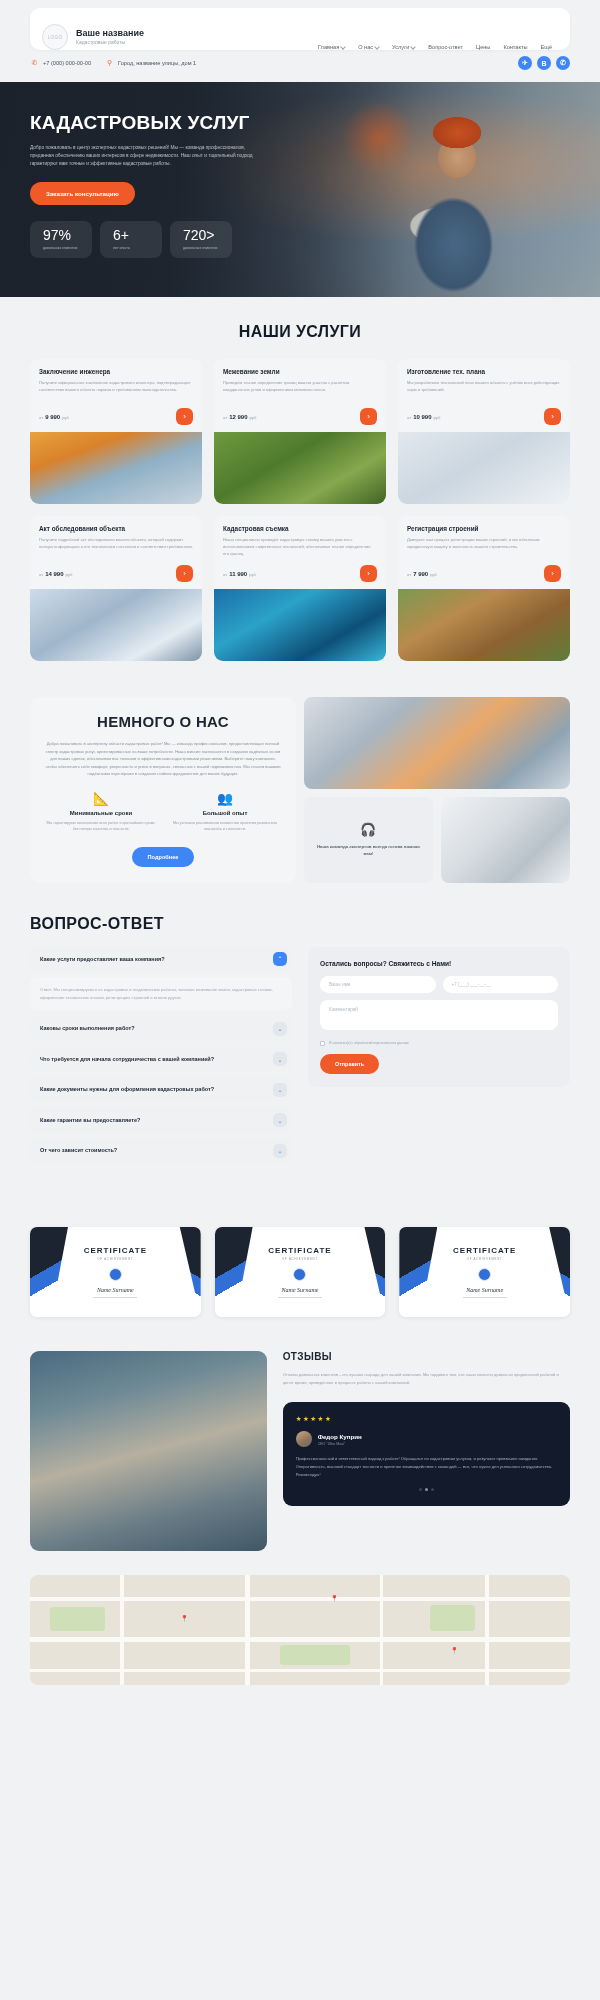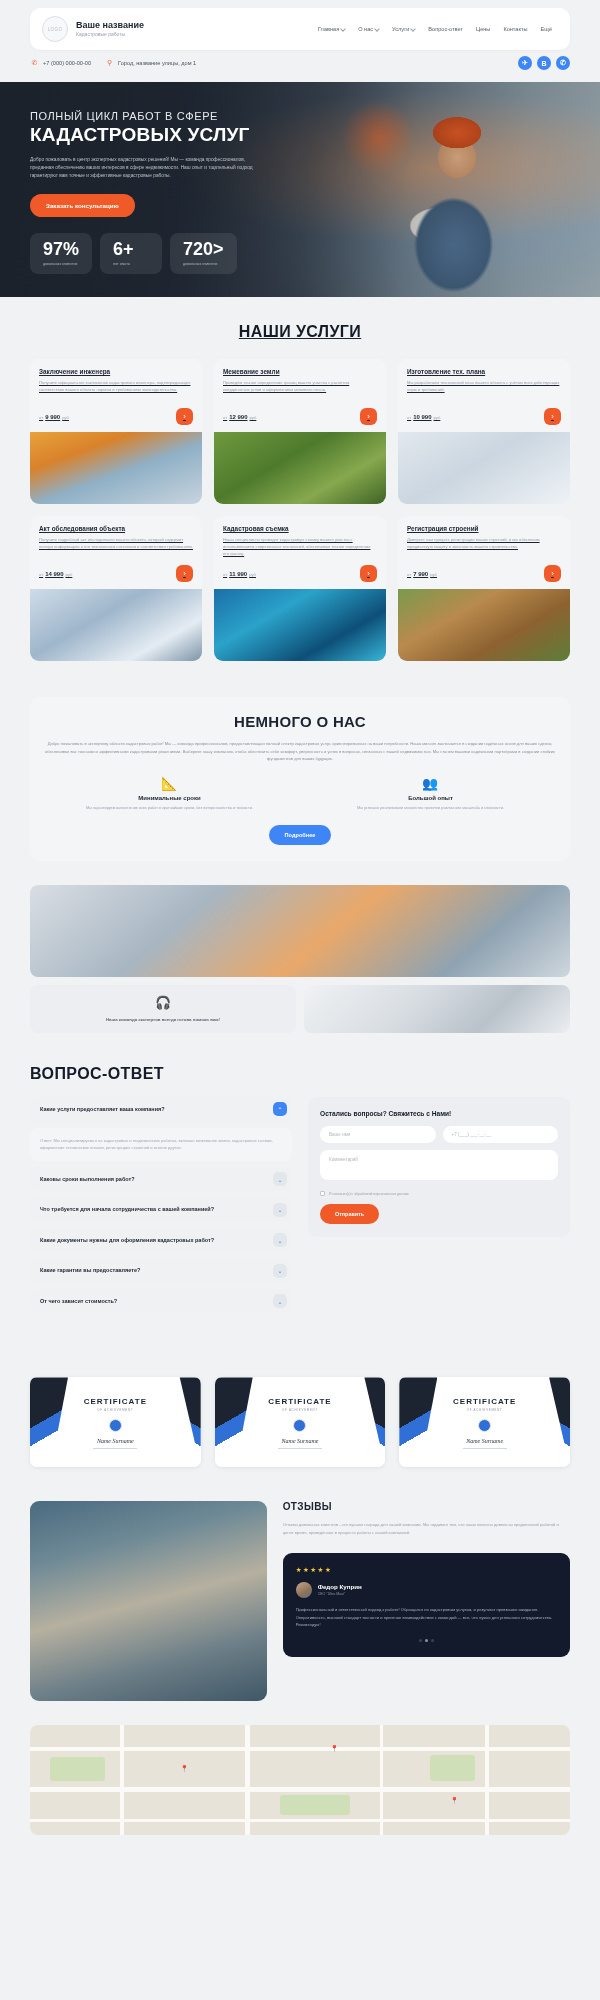--- a/index.html
+++ b/index.html
@@ -14,21 +14,21 @@
 
   .page { width: 600px; position: relative; }
 
   
   .topbar { background: #f1f2f4; padding: 8px 0 6px; }
   .topbar-inner {
     width: 540px; margin: 0 auto;
     background: #ffffff;
     border-radius: 10px;
     height: 42px;
-    display: flex; align-items: center;
+    display: flex; align-items: flex-end;
     padding: 0 12px;
     box-shadow: 0 1px 3px rgba(0,0,0,0.04);
   }
   .brand { display: flex; align-items: center; gap: 8px; min-width: 150px; }
   .logo-circle {
     width: 26px; height: 26px; border-radius: 50%;
     border: 1px solid #dcdfe4; background: #f7f8f9;
     display: flex; align-items: center; justify-content: center;
     font-size: 4.5px; color: #b9bec6; letter-spacing: .4px;
   }
@@ -108,32 +108,32 @@
     padding: 8px 16px; border-radius: 18px;
     border: none; cursor: pointer;
   }
   .stats { display: flex; gap: 8px; margin-top: 16px; }
   .stat {
     background: rgba(255,255,255,.09);
     border-radius: 8px; padding: 7px 13px 8px;
     min-width: 62px;
     backdrop-filter: blur(2px);
   }
-  .stat-num { font-size: 18px; font-weight: bold; color: #fff; line-height: 1; }
+  .stat-num { font-size: 14px; font-weight: normal; color: #fff; line-height: 1; }
   .stat-lbl { font-size: 3.6px; color: #aeb6c0; margin-top: 4px; }
 
   
   .section { width: 540px; margin: 0 auto; }
   .sec-title {
     text-align: center; font-size: 16px; font-weight: bold;
     letter-spacing: .4px; color: #141c28;
   }
 
   
-  .services { padding: 26px 0 20px; text-decoration: underline; }
+  .services { padding: 26px 0 20px; }
   .cards { display: grid; grid-template-columns: repeat(3, 1fr); gap: 12px; margin-top: 18px; }
   .card {
     background: #f4f5f7; border-radius: 9px; overflow: hidden;
     display: flex; flex-direction: column;
   }
   .card-body { padding: 9px 9px 7px; }
   .card-title { font-size: 6.4px; font-weight: bold; color: #1b2430; }
   .card-desc { font-size: 4.1px; color: #969ca6; line-height: 1.7; margin-top: 5px; min-height: 21px; }
   .card-foot { display: flex; align-items: center; justify-content: space-between; margin-top: 7px; }
   .price { font-size: 4.2px; color: #9aa1ab; }
@@ -145,21 +145,21 @@
   }
   .card-img { height: 72px; margin: 0 0 0 0; }
   .ci-1 { background: linear-gradient(160deg,#e8a23c 0%,#d9822b 28%,#8fb0c6 55%,#c8d4de 100%); }
   .ci-2 { background: linear-gradient(150deg,#6f9a3f 0%,#4e7a2c 40%,#86a84e 70%,#3f6424 100%); }
   .ci-3 { background: linear-gradient(150deg,#e2e8ee 0%,#cbd6e0 45%,#eef2f6 100%); }
   .ci-4 { background: linear-gradient(150deg,#cfdce8 0%,#9fb6cb 40%,#e4ecf3 75%,#7e94a8 100%); }
   .ci-5 { background: linear-gradient(150deg,#1b6fa8 0%,#2ba2c9 35%,#0d4f78 70%,#39b6d8 100%); }
   .ci-6 { background: linear-gradient(150deg,#7a9a4e 0%,#b98a4e 35%,#8d6230 65%,#5e7d3a 100%); }
 
   
-  .about { padding: 16px 0 22px; display: grid; grid-template-columns: 1fr; gap: 24px; }
+  .about { padding: 16px 0 22px; display: grid; grid-template-columns: 1fr 1fr; gap: 8px; }
   .about-left { background: #f4f5f7; border-radius: 10px; padding: 16px 14px 16px; }
   .about-title { font-size: 15px; font-weight: bold; letter-spacing: .3px; text-align: center; }
   .about-text { font-size: 4.1px; color: #8b929c; line-height: 1.85; text-align: center; margin-top: 10px; }
   .feats { display: grid; grid-template-columns: 1fr 1fr; gap: 10px; margin-top: 14px; }
   .feat { text-align: center; }
   .feat-ico { font-size: 13px; line-height: 1; }
   .feat-t { font-size: 6px; font-weight: bold; margin-top: 5px; }
   .feat-d { font-size: 3.8px; color: #9aa1ab; line-height: 1.7; margin-top: 4px; }
   .more-btn {
     display: block; margin: 14px auto 0; background: #3e86f5; color: #fff;
@@ -351,21 +351,20 @@
           </span>
       </div>
     </div>
   </div>
 
   <section class="hero">
     <div class="hero-photo"></div>
     <div class="hero-figure"></div>
     <div class="hero-overlay"></div>
     <div class="hero-inner">
-      <div class="hero-sup">ПОЛНЫЙ ЦИКЛ РАБОТ В СФЕРЕ</div>
       <h1 class="hero-title">КАДАСТРОВЫХ УСЛУГ</h1>
       <p class="hero-desc">Добро пожаловать в центр экспертных кадастровых решений! Мы — команда профессионалов, преданная обеспечению ваших интересов в сфере недвижимости. Наш опыт и тщательный подход гарантируют вам точные и эффективные кадастровые работы.</p>
       <button class="hero-btn">Заказать консультацию</button>
       <div class="stats">
         <div class="stat">
           <div class="stat-num">97%</div>
           <div class="stat-lbl">довольных клиентов</div>
         </div>
         <div class="stat">
           <div class="stat-num">6+</div>

